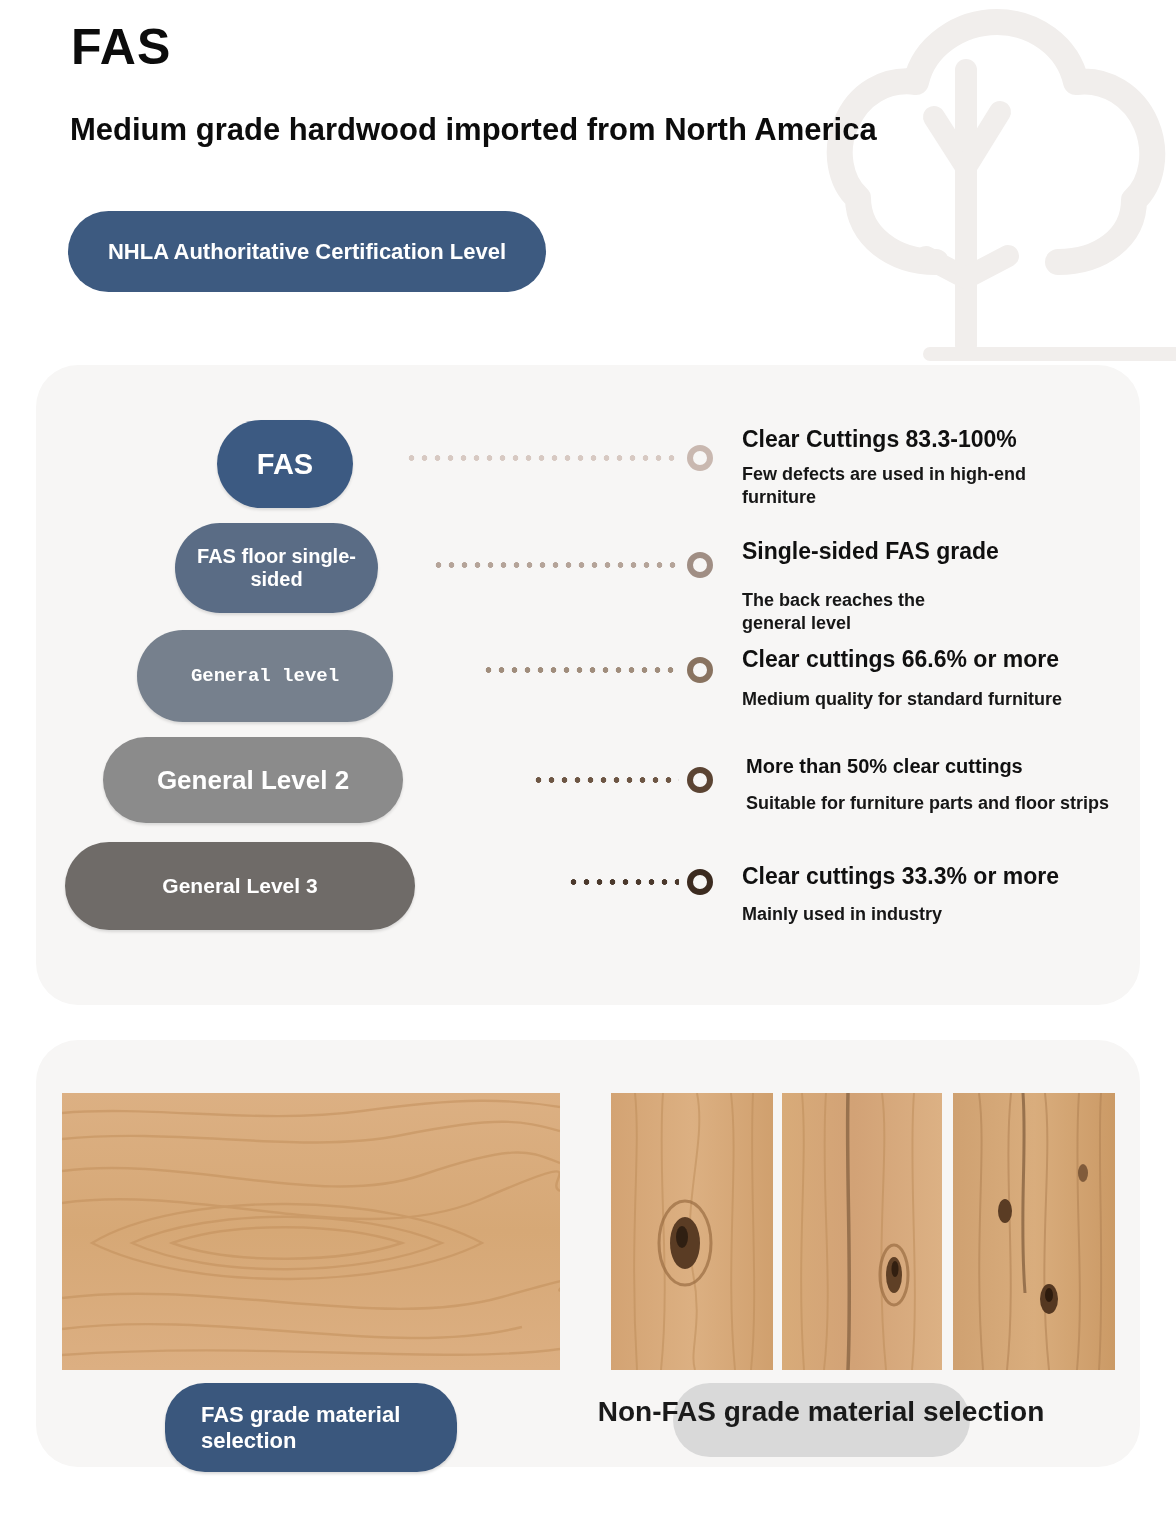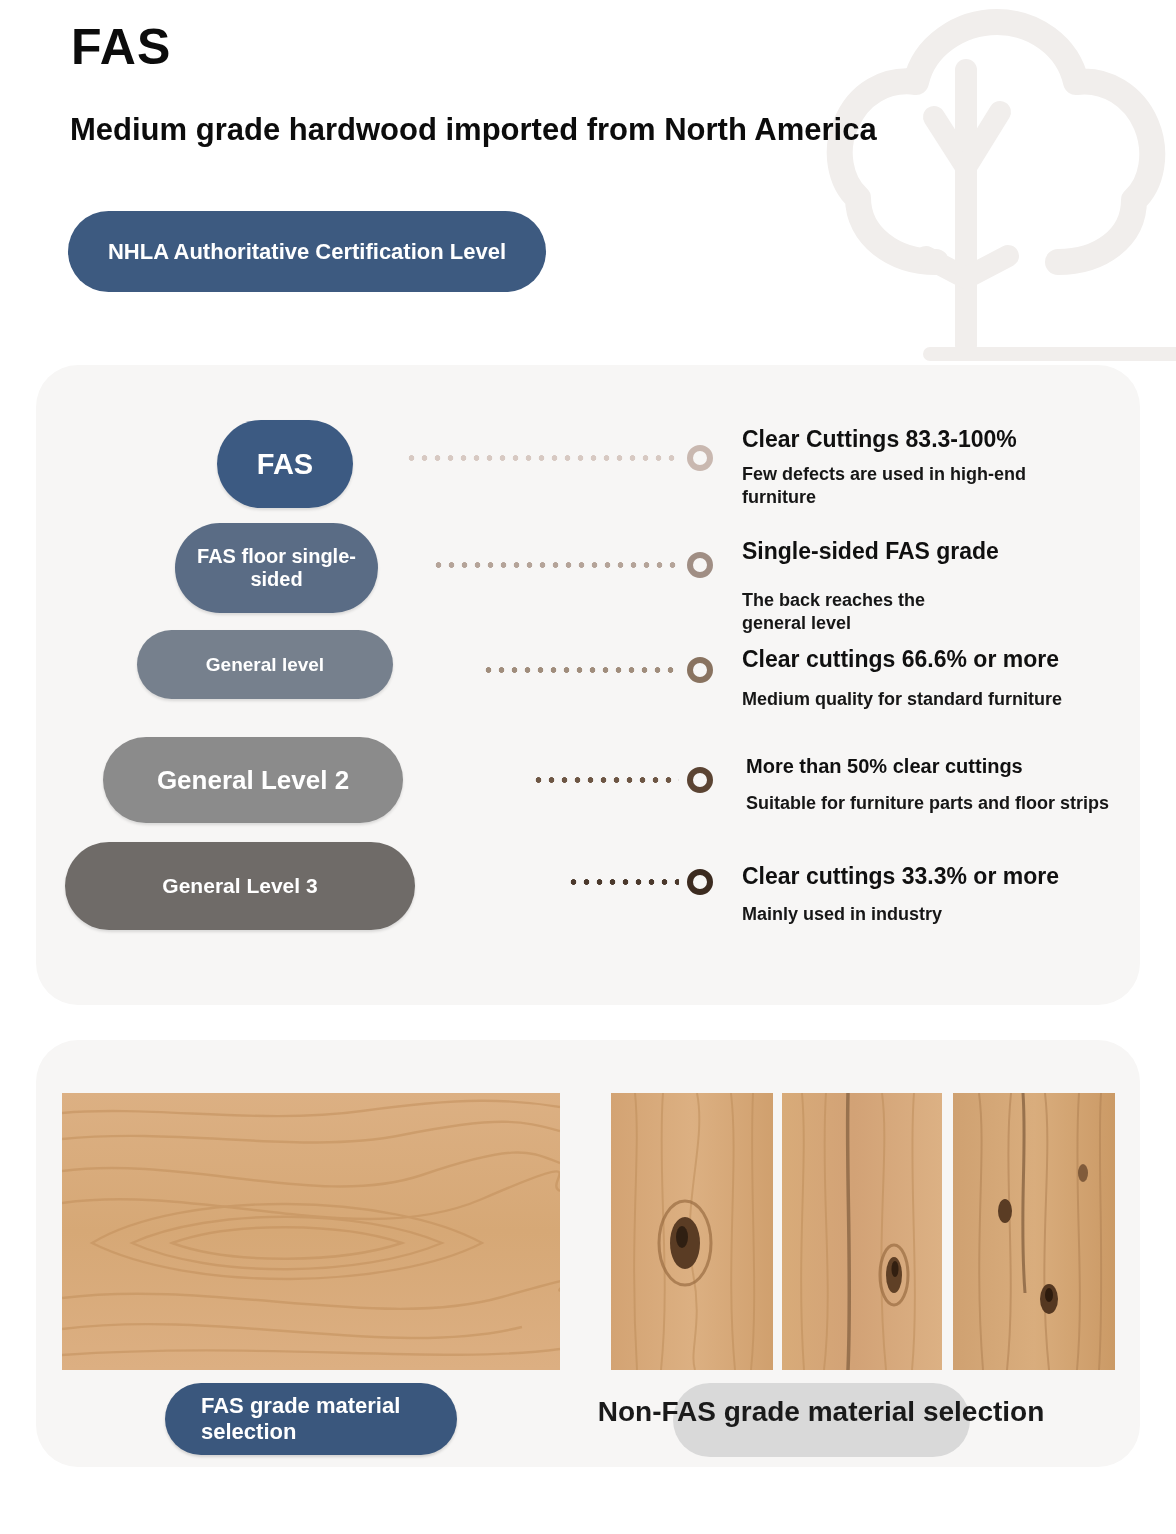--- a/index.html
+++ b/index.html
@@ -23,21 +23,21 @@
   .card-grades{top:365px;height:640px;}
   .card-materials{top:1040px;height:427px;}
   
   .grade-pill{
     position:absolute;border-radius:999px;display:flex;align-items:center;justify-content:center;
     background:var(--pill-bg,#888);color:#fff;font-weight:bold;text-align:center;
     box-shadow:0 2px 3px rgba(0,0,0,.12);
   }
   .r0 .grade-pill{left:181px;top:55px;width:136px;height:88px;font-size:29px;}
   .r1 .grade-pill{left:139px;top:158px;width:203px;height:90px;font-size:20px;}
-  .r2 .grade-pill{left:101px;top:265px;width:256px;height:69px;font-size:19px;}
+  .r2 .grade-pill{left:101px;top:265px;width:256px;height:92px;font-size:19px;font-family:Liberation Mono, monospace;}
   .r3 .grade-pill{left:67px;top:372px;width:300px;height:86px;font-size:26px;}
   .r4 .grade-pill{left:29px;top:477px;width:350px;height:88px;font-size:21px;}
   .connector{position:absolute;height:26px;display:flex;align-items:center;}
   .r0 .connector{left:369px;top:80px;width:308px;}
   .r1 .connector{left:396px;top:187px;width:281px;}
   .r2 .connector{left:446px;top:292px;width:231px;}
   .r3 .connector{left:496px;top:402px;width:181px;}
   .r4 .connector{left:531px;top:504px;width:146px;}
   .dots{
     flex:1;height:6px;margin-right:8px;
@@ -61,21 +61,21 @@
   .r3 .info-desc{margin-top:14px;padding-left:4px;}
   .r4 .info-desc{margin-top:13px;}
   
   .wood{position:absolute;top:53px;height:277px;}
   .wood-left{left:26px;width:498px;}
   .strip1{left:575px;width:162px;}
   .strip2{left:746px;width:160px;}
   .strip3{left:917px;width:162px;}
   .wood svg{width:100%;height:100%;display:block;}
   .fas-material-pill{
-    position:absolute;left:129px;top:343px;width:292px;height:72px;border-radius:40px;
+    position:absolute;left:129px;top:343px;width:292px;height:89px;border-radius:40px;
     background:var(--fas-pill,#3a577d);color:#fff;font-weight:bold;font-size:22px;line-height:1.18;
     display:flex;align-items:center;box-sizing:border-box;padding-left:36px;
     box-shadow:0 2px 3px rgba(0,0,0,.15);
   }
   .fas-material-pill span{display:block;width:205px;}
   .nonfas-material-pill{
     position:absolute;left:637px;top:343px;width:297px;height:74px;border-radius:37px;
     background:var(--nonfas-pill,#d9d9d9);
   }
   .nonfas-material-label{

